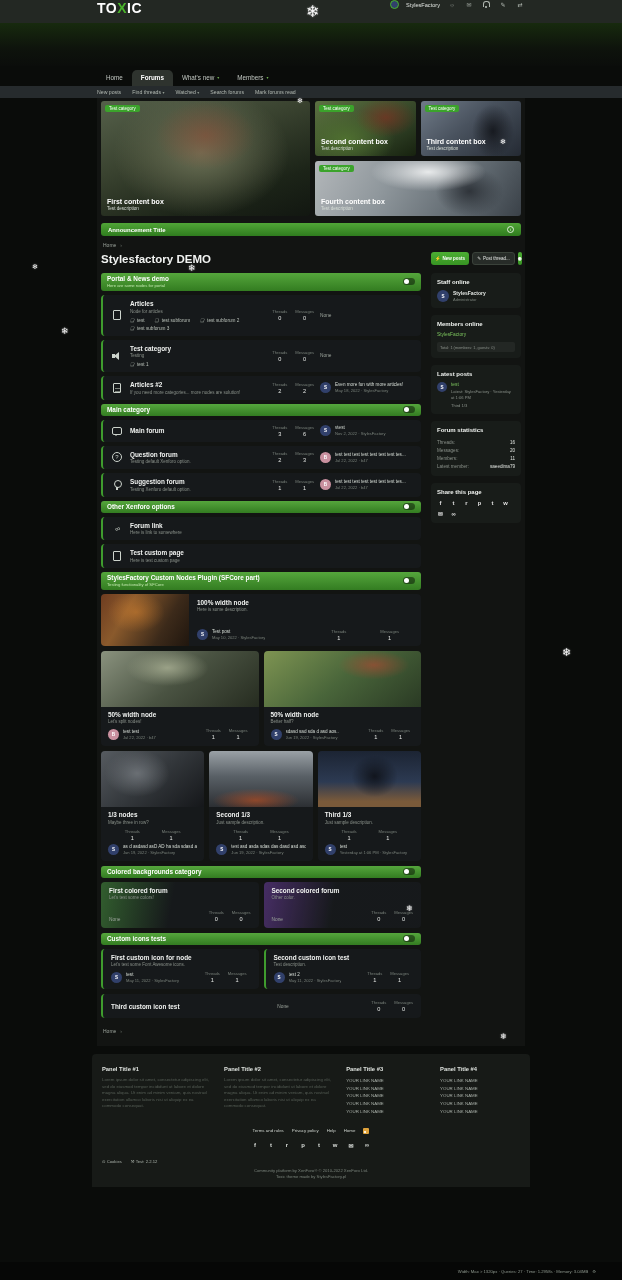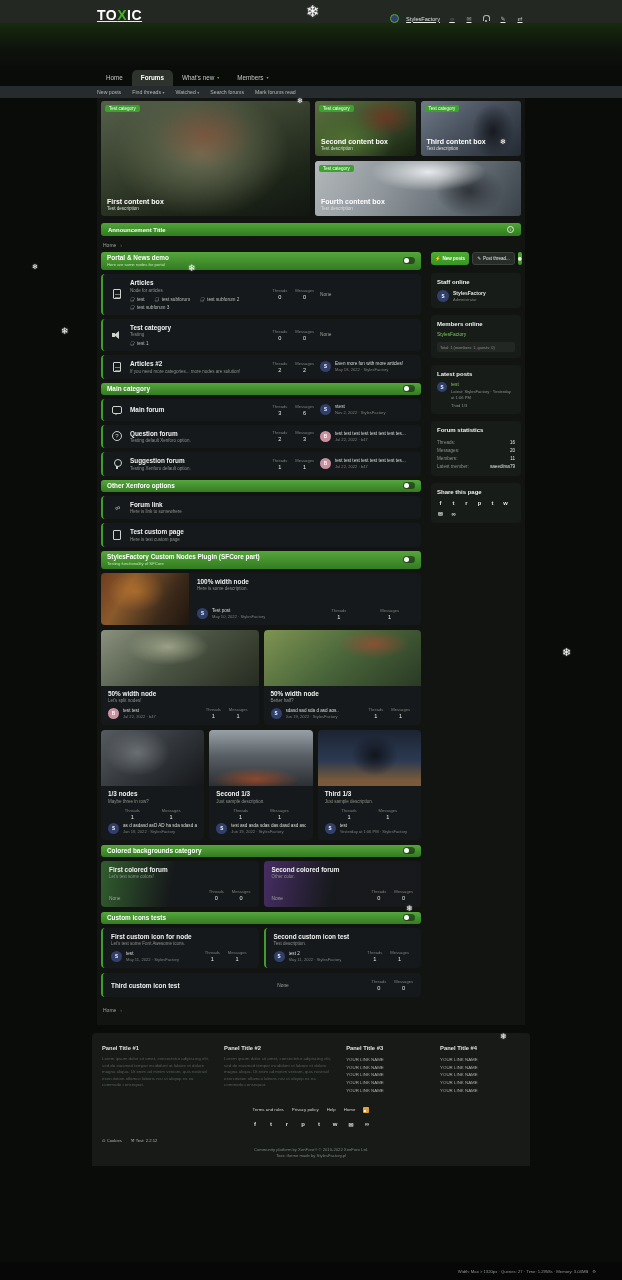--- a/index.html
+++ b/index.html
@@ -2,21 +2,21 @@
 <html><head>
 <meta charset="utf-8">
 <style>
   * { margin:0; padding:0; box-sizing:border-box; }
   html,body { width:622px; height:1280px; }
   body { background:#0a0c0a; font-family:"Liberation Sans", sans-serif; color:#e8ebe8; position:relative; overflow:hidden; }
   .wrap { width:428px; margin:0 auto; }
 
   
   .topbar { background:#232823; height:23px; }
-  .topbar-in { display:flex; align-items:flex-end; justify-content:space-between; height:100%;text-decoration:underline; }
+  .topbar-in { display:flex; align-items:flex-start; justify-content:space-between; height:100%; }
   .logo { font-size:14px; font-weight:800; letter-spacing:.5px; color:#fff; }
   .logo .lx { color:#49b42a; }
   .user-area { display:flex; align-items:center; gap:7px; }
   .uavatar { width:9px; height:9px; border-radius:50%; background:#31406b; border:1px solid #49b42a; display:inline-block; }
   .uname { font-size:5.6px; color:#dfe3df; }
   .hicon { font-size:6px; color:#aeb5ae; width:10px; text-align:center; }
   .i-bell { position:relative; width:10px; height:8px; }
   .i-bell::before { content:""; position:absolute; left:2px; top:0; width:5px; height:5px; border:1px solid #aeb5ae; border-bottom:none; border-radius:3px 3px 0 0; }
   .i-bell::after { content:""; position:absolute; left:4px; top:5.5px; width:1.5px; height:1.5px; background:#aeb5ae; border-radius:50%; }
 
@@ -271,20 +271,21 @@
   </div>
 
   <div class="crumb">
     <span>Home</span>
     <span class="sep">›</span>
   </div>
 
   <div class="content">
 
     <div class="main">
+      <h1 class="ptitle">Stylesfactory DEMO</h1>
 
       <div class="cat-h">
         <div>
             <div class="t">Portal &amp; News demo</div>
             <div class="s">Here are some nodes for portal</div>
           </div>
         <span class="toggle"></span>
       </div>
 
       <div class="node">

